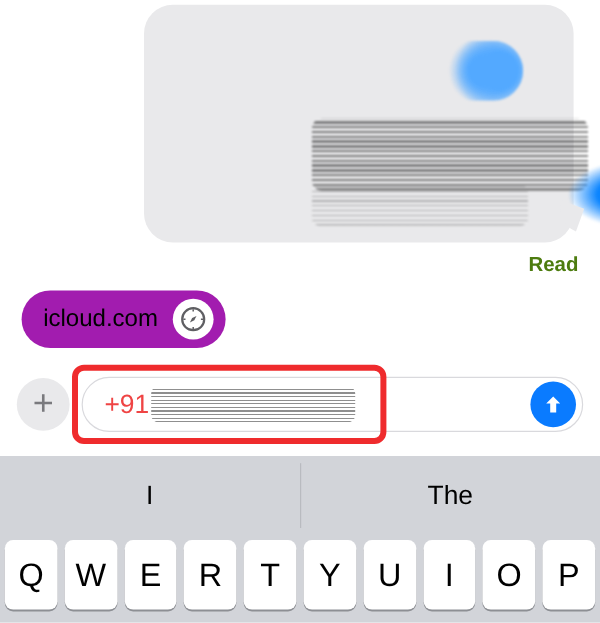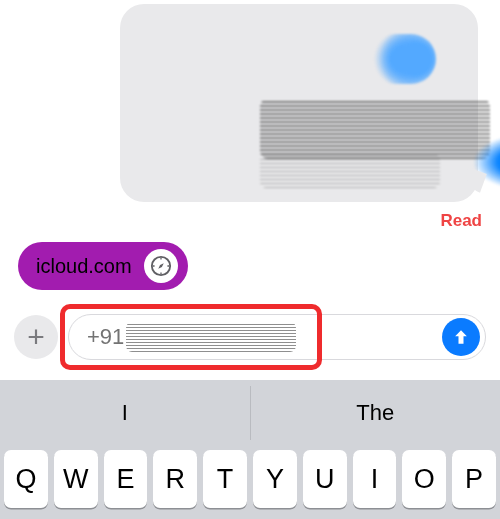--- a/index.html
+++ b/index.html
@@ -7,33 +7,33 @@
 
   
   .bubble{position:absolute;left:120px;top:4px;width:358px;height:198px;background:#e9e9eb;border-radius:24px;}
   .bubble:after{content:"";position:absolute;right:-6px;bottom:12px;width:20px;height:20px;background:#e9e9eb;border-bottom-left-radius:20px;transform:rotate(20deg);}
   .scribble{position:absolute;border-radius:40px;filter:blur(1px);}
   .sb1{left:250px;top:30px;width:66px;height:50px;background:radial-gradient(circle,#53a9ff 30%,transparent 70%),radial-gradient(circle at 70% 50%,#53a9ff 30%,transparent 70%);}
   .sb2{left:140px;top:95px;width:230px;height:60px;background:repeating-linear-gradient(0deg,#222 0 2px,transparent 2px 4px);opacity:.55;border-radius:8px;}
   .sb3{left:140px;top:150px;width:180px;height:34px;background:repeating-linear-gradient(0deg,#555 0 1px,transparent 1px 4px);opacity:.4;border-radius:6px;}
   .sb4{left:354px;top:130px;width:110px;height:56px;background:radial-gradient(ellipse,#0a84ff 40%,transparent 72%);}
 
-  .read{position:absolute;right:18px;top:211px;color:#ef4444;font-size:17px;font-weight:600;}
+  .read{position:absolute;right:18px;top:211px;color:#4d7c0f;font-size:17px;font-weight:600;}
 
   
   .link-pill{position:absolute;left:18px;top:242px;height:48px;background:#a21caf;border-radius:24px;display:flex;align-items:center;padding:0 10px 0 18px;gap:12px;}
   .link-pill span{font-size:20px;color:#000;}
   .compass{width:34px;height:34px;border-radius:50%;background:#fff;display:flex;align-items:center;justify-content:center;}
   .compass svg{width:22px;height:22px;}
 
   
   .row{position:absolute;left:0;top:304px;width:500px;height:66px;display:flex;align-items:center;padding:0 14px;gap:10px;}
   .plus{width:44px;height:44px;border-radius:50%;background:#e9e9eb;display:flex;align-items:center;justify-content:center;color:#7a7a7e;font-size:30px;font-weight:400;}
   .field-wrap{flex:1;position:relative;}
-  .field{width:100%;height:46px;border:1.5px solid #d9d9dd;border-radius:23px;background:#fff;padding:0 50px 0 18px;font-size:22px;color:#737373;outline:none;}
+  .field{width:100%;height:46px;border:1.5px solid #d9d9dd;border-radius:23px;background:#fff;padding:0 50px 0 18px;font-size:22px;color:#ef4444;outline:none;}
   .redbox{position:absolute;left:-8px;top:-10px;width:262px;height:66px;border:5px solid #ef2b2d;border-radius:10px;pointer-events:none;}
   .field-scribble{position:absolute;left:58px;top:8px;width:170px;height:30px;background:repeating-linear-gradient(0deg,#333 0 1px,transparent 1px 3px);opacity:.55;border-radius:6px;pointer-events:none;}
   .send{position:absolute;right:6px;top:4px;width:38px;height:38px;border-radius:50%;background:#0a7bff;display:flex;align-items:center;justify-content:center;}
   .send svg{width:20px;height:20px;fill:#fff;}
 
   
   .kb{position:absolute;left:0;top:380px;width:500px;height:139px;background:#d2d4d9;padding-top:6px;}
   .sug{height:54px;display:flex;}
   .sug div{flex:1;display:flex;align-items:center;justify-content:center;font-size:22px;color:#000;}
   .sug div+div{border-left:1px solid #b9bbc0;}

